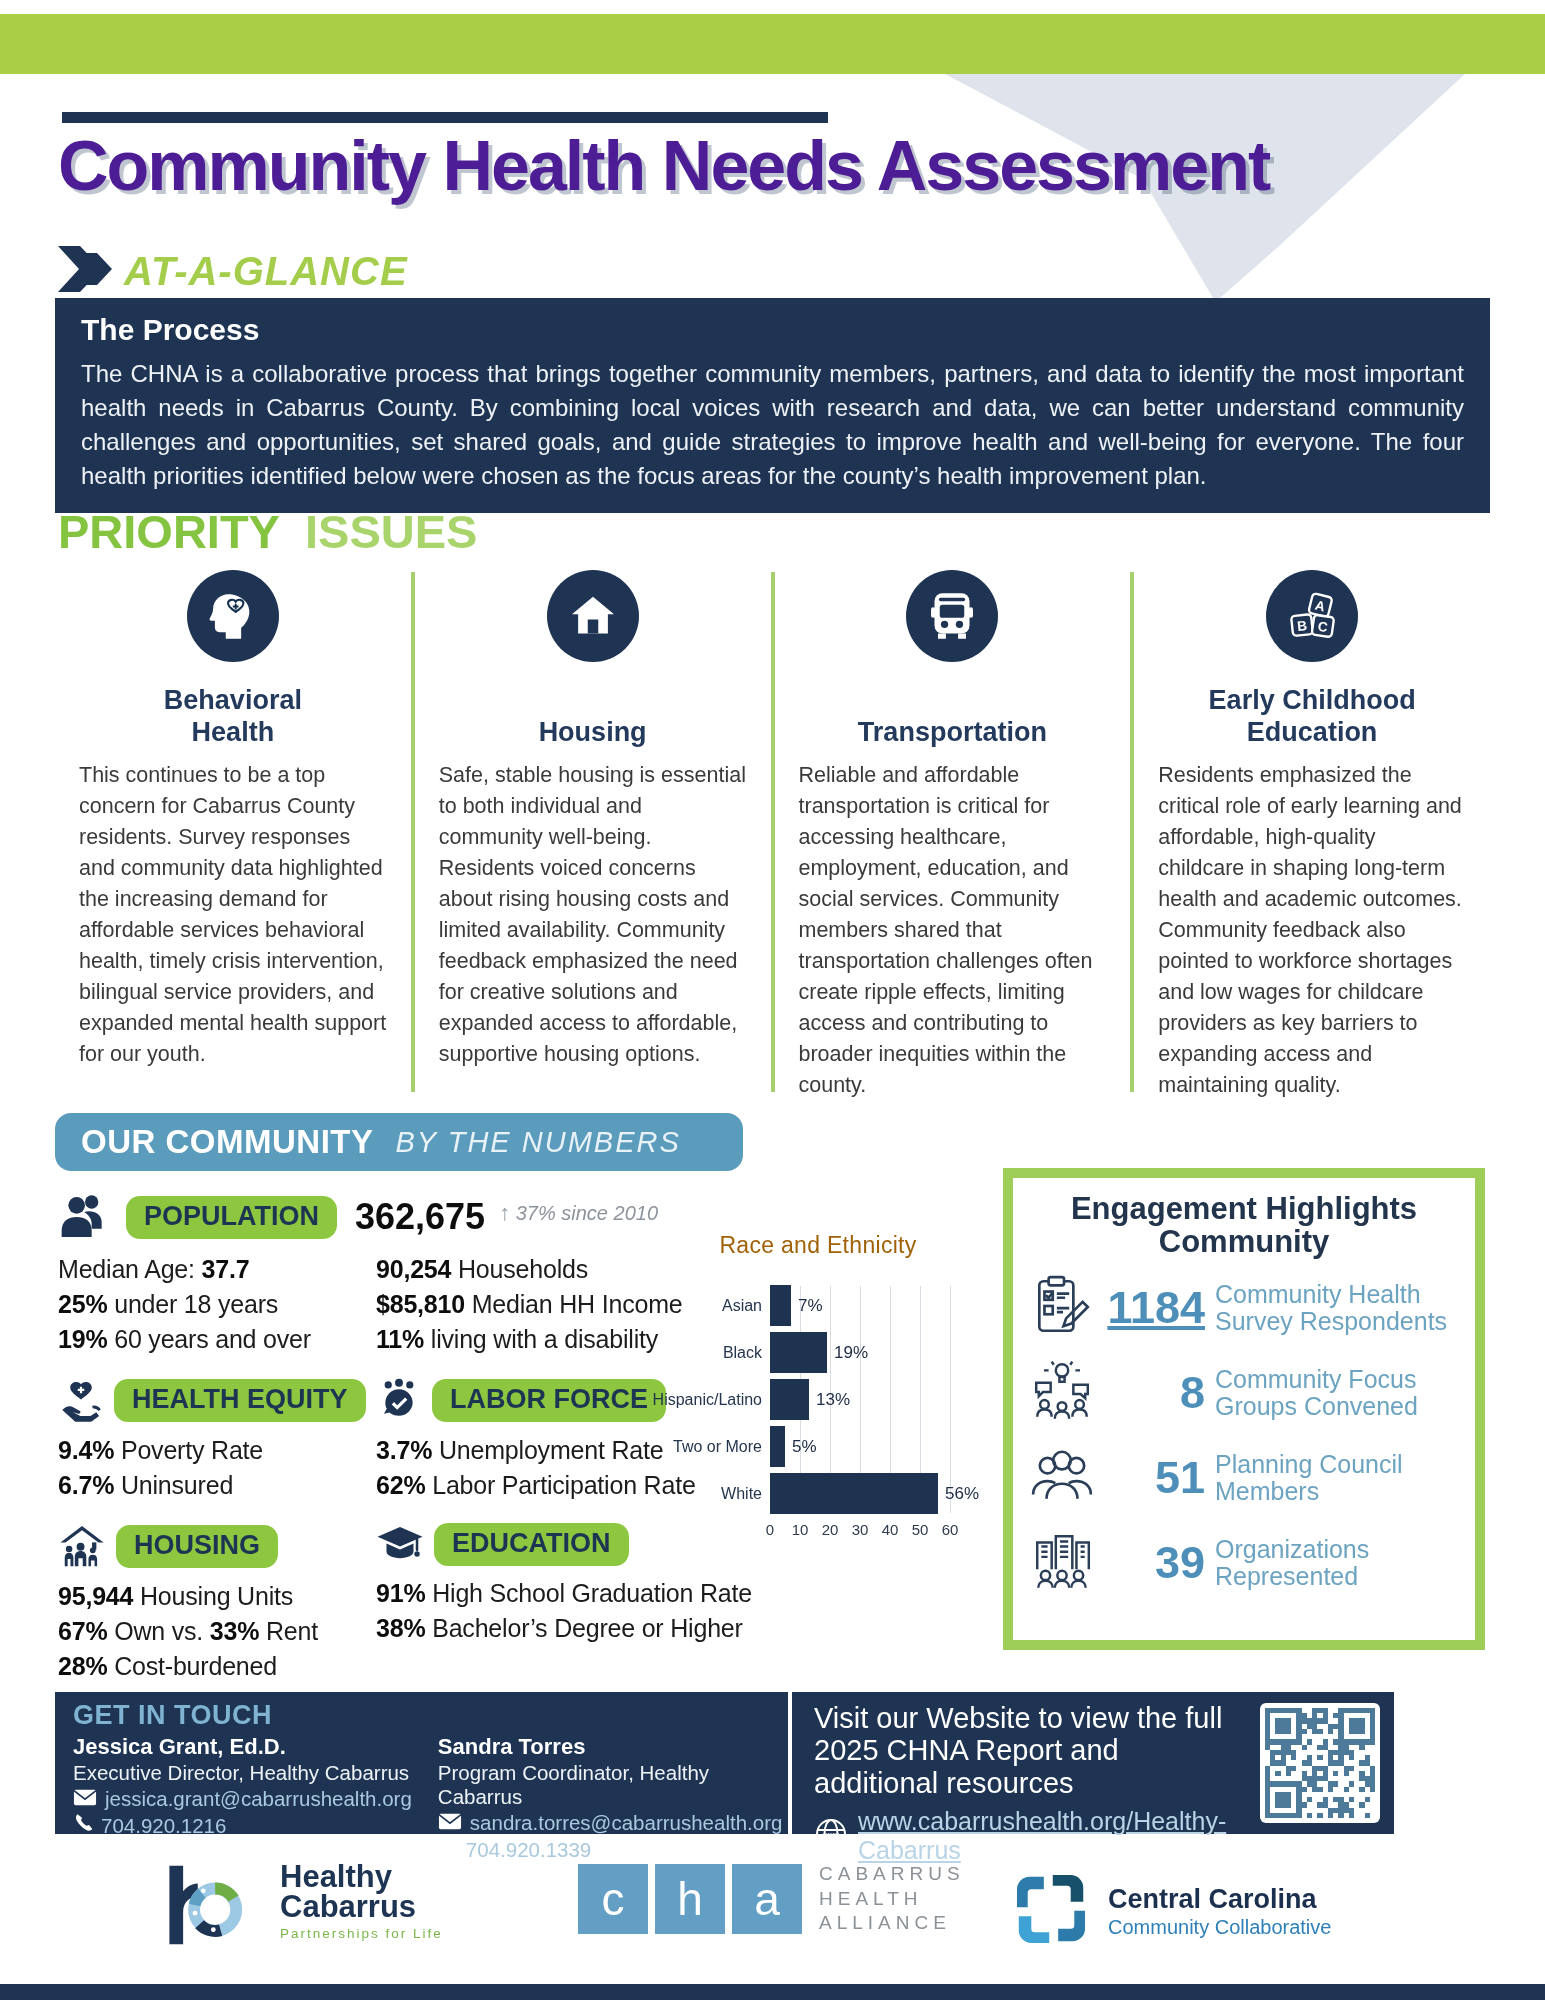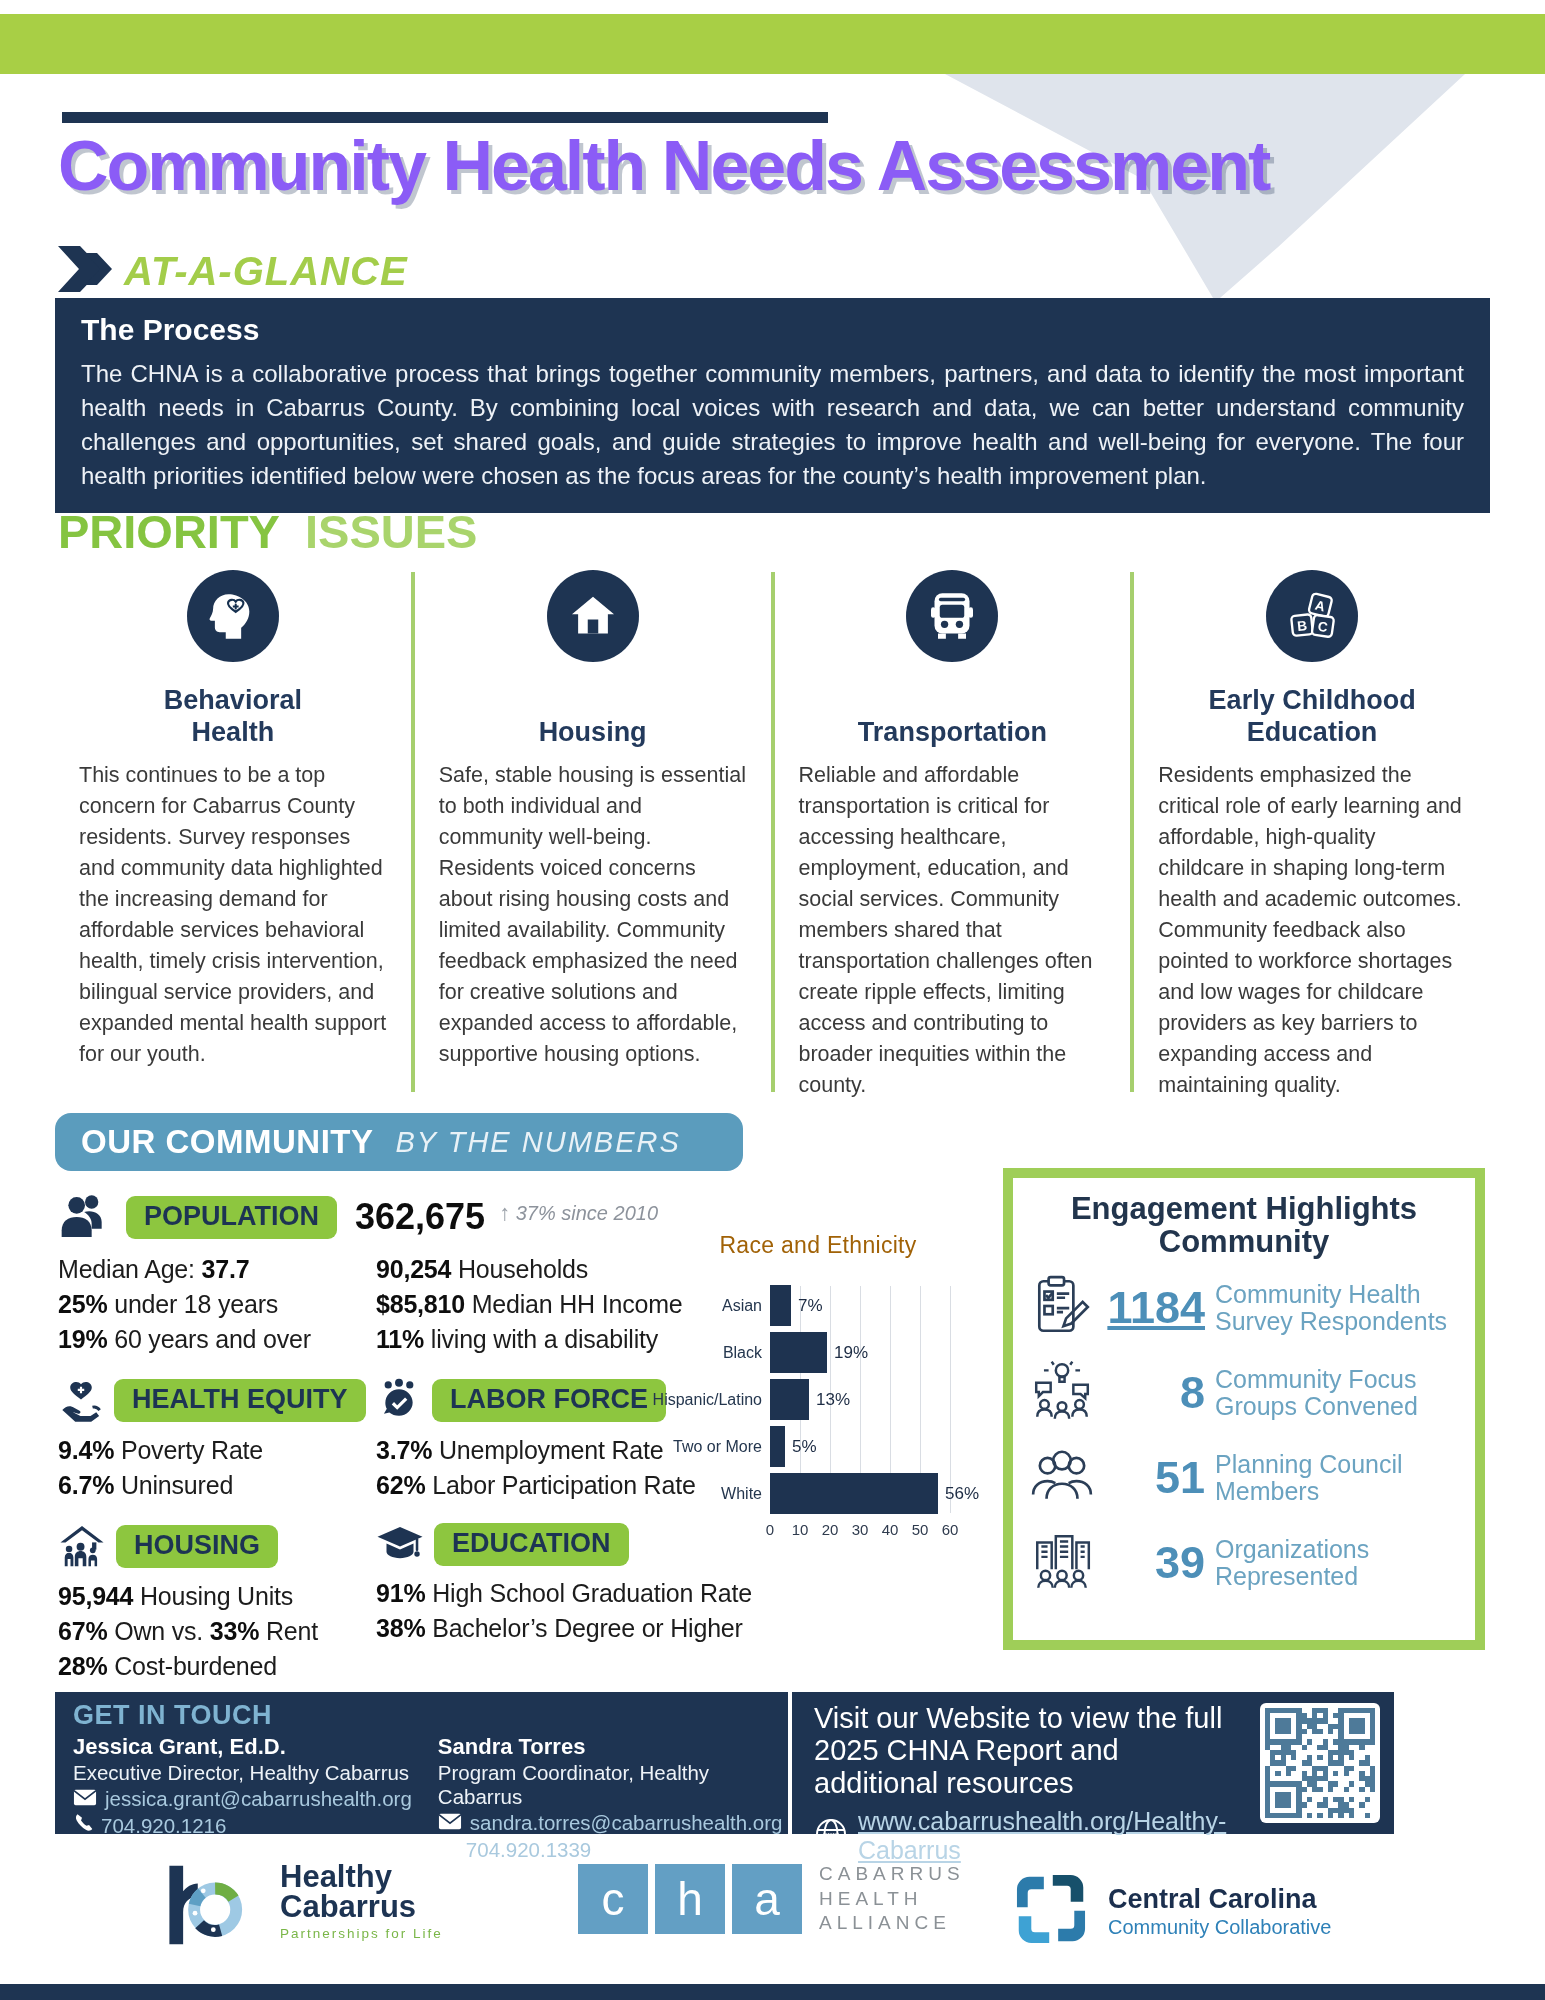--- a/index.html
+++ b/index.html
@@ -6,21 +6,21 @@
   .page{position:relative;width:1545px;height:2000px;background:#ffffff;overflow:hidden;
         font-family:"Liberation Sans",sans-serif;color:#222;margin:0 auto;}
   
   .topbar{position:absolute;left:0;top:14px;width:100%;height:60px;background:#a8cf45;}
   .deco-shape{position:absolute;left:945px;top:74px;width:520px;height:228px;background:#dfe4ec;
         clip-path:polygon(0 0,100% 0,64% 76%,52% 100%,38% 46%);}
   .header-rule{position:absolute;left:62px;top:112px;width:766px;height:11px;background:#1e3452;}
   .county-line{position:absolute;top:84px;right:76px;font-size:45px;font-weight:800;letter-spacing:.5px;white-space:nowrap;}
   .county-line .county{color:#5b9cbb;}
   .county-line .year{color:#a3cd4a;}
-  .main-title{position:absolute;left:58px;top:126px;font-size:70px;font-weight:700;color:#8b5cf6;
+  .main-title{position:absolute;left:58px;top:126px;font-size:70px;font-weight:700;color:#4c1d95;
         letter-spacing:-2px;white-space:nowrap;text-shadow:4px 4px 0 rgba(30,52,82,.28);}
   .ataglance{position:absolute;left:58px;top:246px;display:flex;align-items:center;gap:4px;}
   .ataglance .txt{font-size:40px;font-weight:800;font-style:italic;color:#a3cd4a;letter-spacing:1px;}
   
   .process{position:absolute;left:55px;top:298px;width:1435px;box-sizing:border-box;
         background:#1e3452;color:#fff;padding:15px 26px 20px;}
   .process h2{margin:0 0 10px;font-size:30px;font-weight:800;}
   .process p{margin:0;font-size:24px;line-height:1.42;color:#eef2f7;text-align:justify;text-align-last:left;}
   
   .priority-heading{position:absolute;left:58px;top:504px;font-size:47px;letter-spacing:0;white-space:nowrap;}
@@ -35,21 +35,21 @@
   .ptitle{height:76px;display:flex;flex-direction:column;justify-content:flex-end;text-align:center;
         font-size:27px;font-weight:700;color:#233a5c;line-height:1.16;margin-top:10px;}
   .pbody{margin-top:12px;font-size:21.5px;line-height:1.44;color:#3a3a3a;}
   
   .community-pill{position:absolute;left:55px;top:1113px;width:688px;height:58px;background:#5b9cbd;
         border-radius:16px;display:flex;align-items:center;padding-left:26px;gap:22px;box-sizing:border-box;}
   .community-pill .cb{font-size:33px;font-weight:800;color:#fff;letter-spacing:.5px;}
   .community-pill .ci{font-size:29px;font-style:italic;color:#e9f2f7;letter-spacing:2px;}
   .stats{position:absolute;left:58px;top:1192px;width:660px;}
   .pill{display:inline-block;background:#8dc63f;color:#1d3453;font-weight:800;font-size:27px;
-        padding:5px 18px 7px;border-radius:9px;white-space:nowrap;}
+        padding:5px 18px 7px;border-radius:14px;white-space:nowrap;}
   .pop-head{display:flex;align-items:center;gap:14px;}
   .pop-value{font-size:36px;font-weight:800;color:#0d0d0d;margin-left:4px;}
   .pop-change{font-size:20px;font-style:italic;color:#8d939c;margin-top:-8px;white-space:nowrap;}
   .pop-change .arr{font-style:normal;color:#9aa0a8;font-size:22px;}
   .pop-cols{display:grid;grid-template-columns:318px 1fr;margin-top:10px;}
   .srow{font-size:25px;color:#1c1c1c;line-height:1.4;white-space:nowrap;letter-spacing:-.2px;}
   .srow b{font-weight:800;color:#0d0d0d;}
   .duo{display:grid;grid-template-columns:318px 1fr;margin-top:20px;align-items:start;}
   .ghead{display:flex;align-items:center;gap:10px;margin-bottom:10px;}
   .gicon{flex:0 0 auto;display:flex;align-items:center;justify-content:center;}

